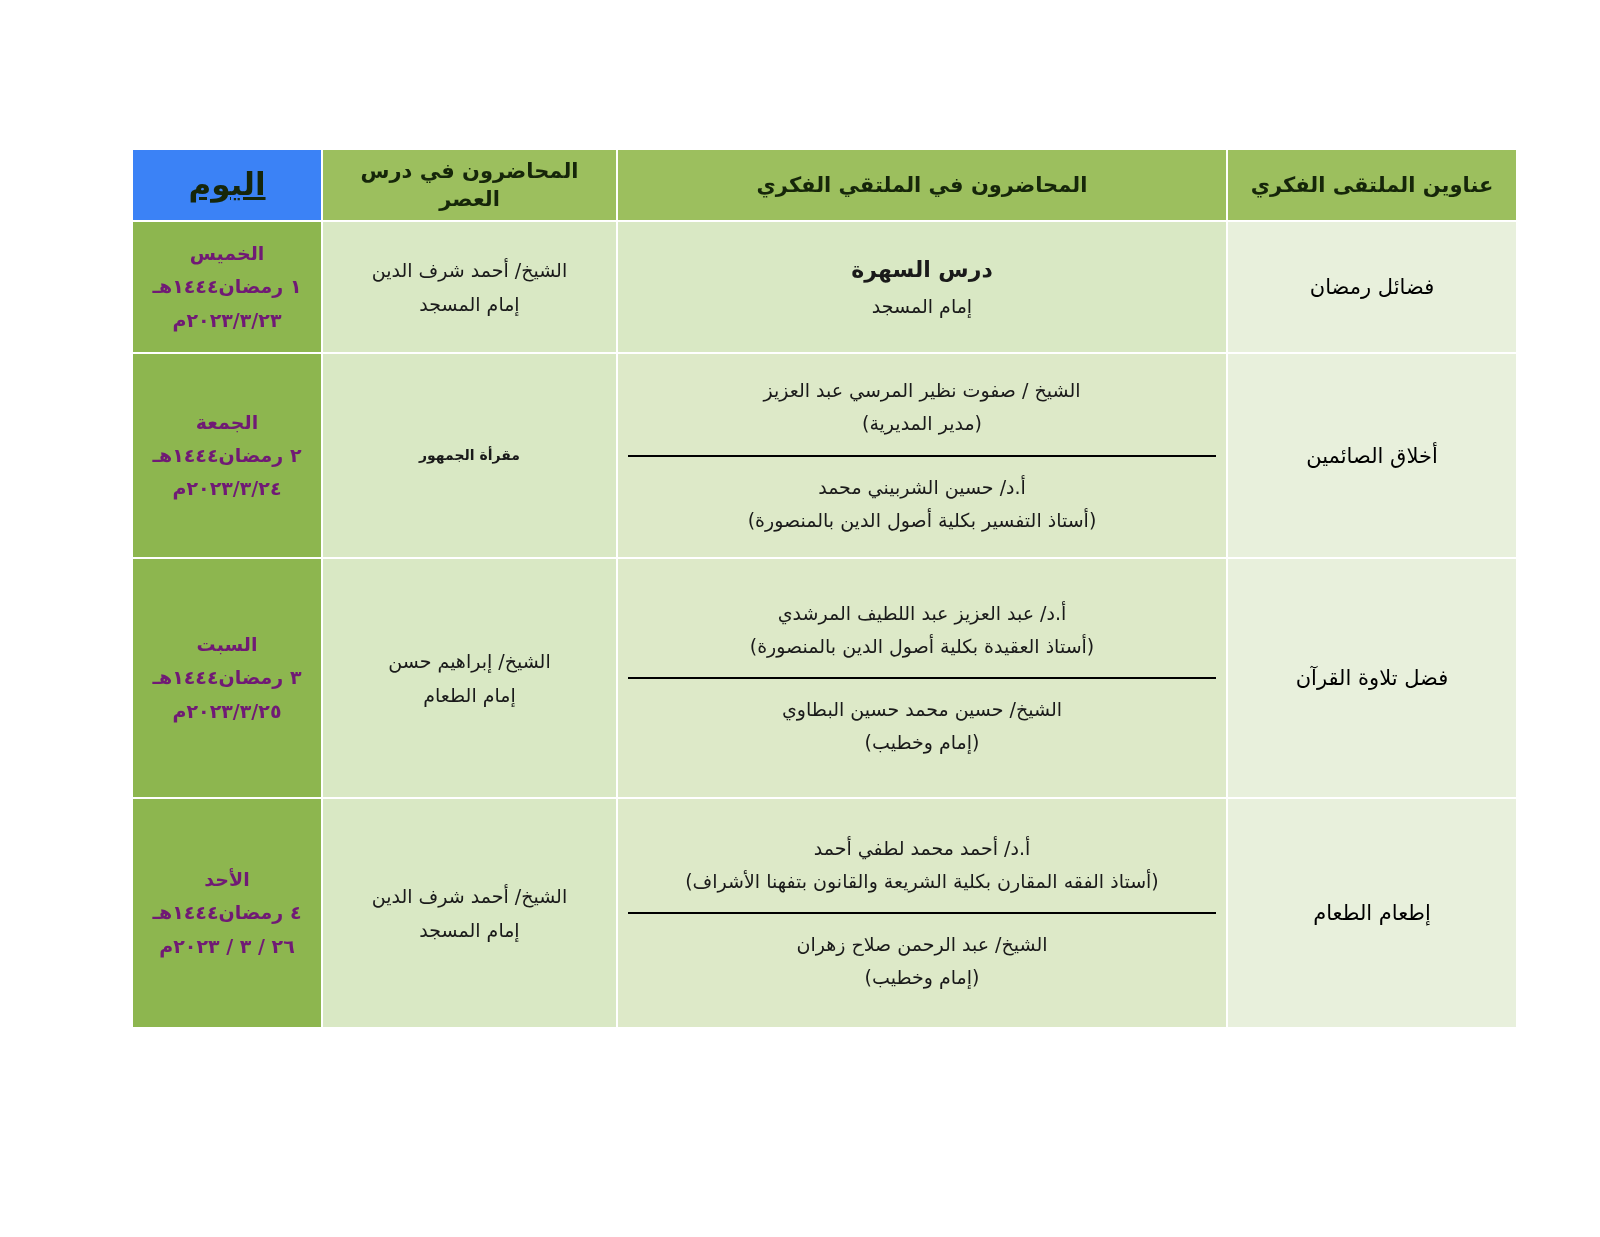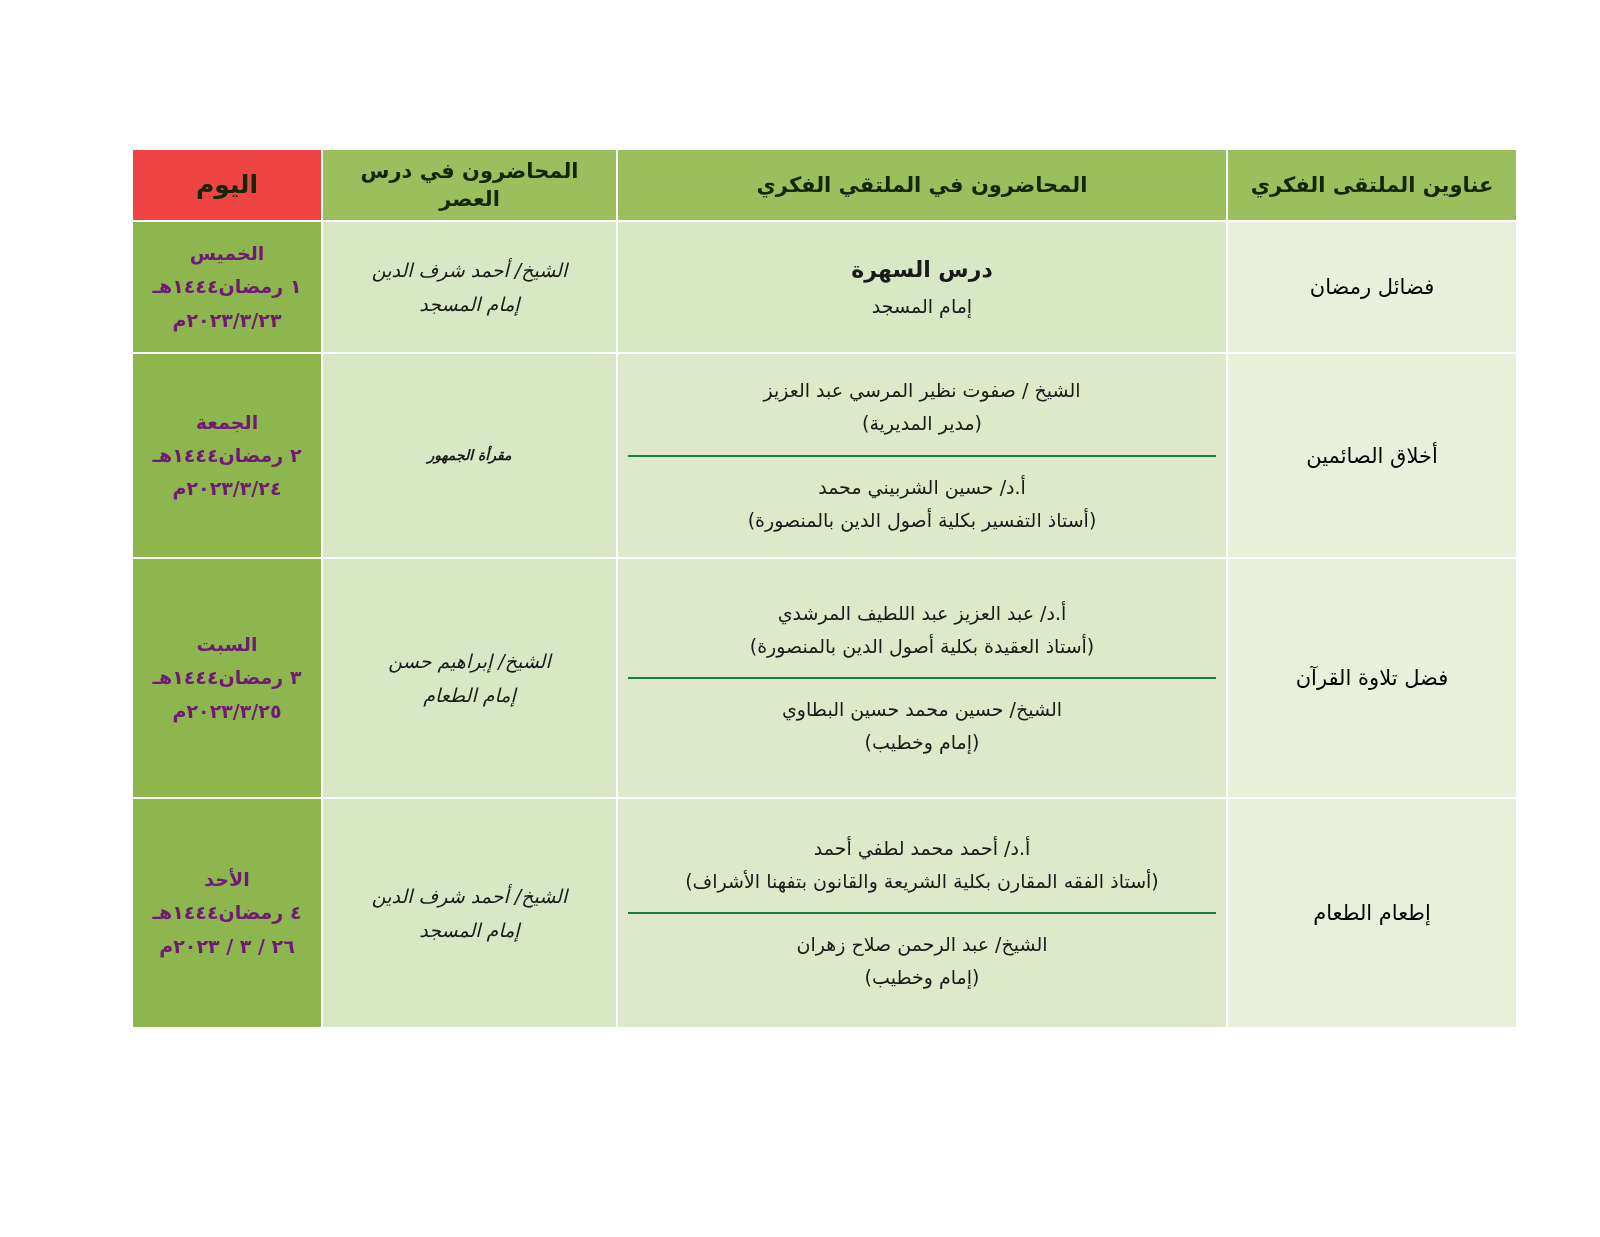--- a/index.html
+++ b/index.html
@@ -43,22 +43,23 @@
 
   thead th {
     background: #9cbf5e;
     color: #16260a;
     font-weight: bold;
     font-size: 21px;
     height: 72px;
     line-height: 1.35;
   }
   thead th.day-head {
-    background: #ef4444;
-    font-size: 25px;
+    background: #3b82f6;
+    font-size: 31px;
+    text-decoration: underline;
   }
 
   td.day-cell {
     background: #8db64f;
     color: #701a75;
     font-weight: bold;
     font-size: 19px;
     line-height: 1.75;
   }
   td.asr-cell {
@@ -84,28 +85,28 @@
     font-size: 21px;
     font-weight: normal;
   }
 
   .lect-block {
     padding: 14px 12px;
     line-height: 1.75;
     font-size: 19px;
   }
   .lect-block + .lect-block {
-    border-top: 2px solid #15803d;
+    border-top: 2px solid #000000;
   }
   .lect-main { display: block; }
   .lect-main.bold { font-weight: bold; font-size: 22px; }
   .lect-sub { display: block; }
   .day-line { display: block; }
   .day-line.strong { font-weight: bold; }
-  .asr-line { display: block; font-style: italic; }
+  .asr-line { display: block; }
 </style>
 </head>
 <body>
 
 <div class="page">
   <table class="schedule">
     <colgroup>
       <col class="c-title">
       <col class="c-lect">
       <col class="c-asr">

